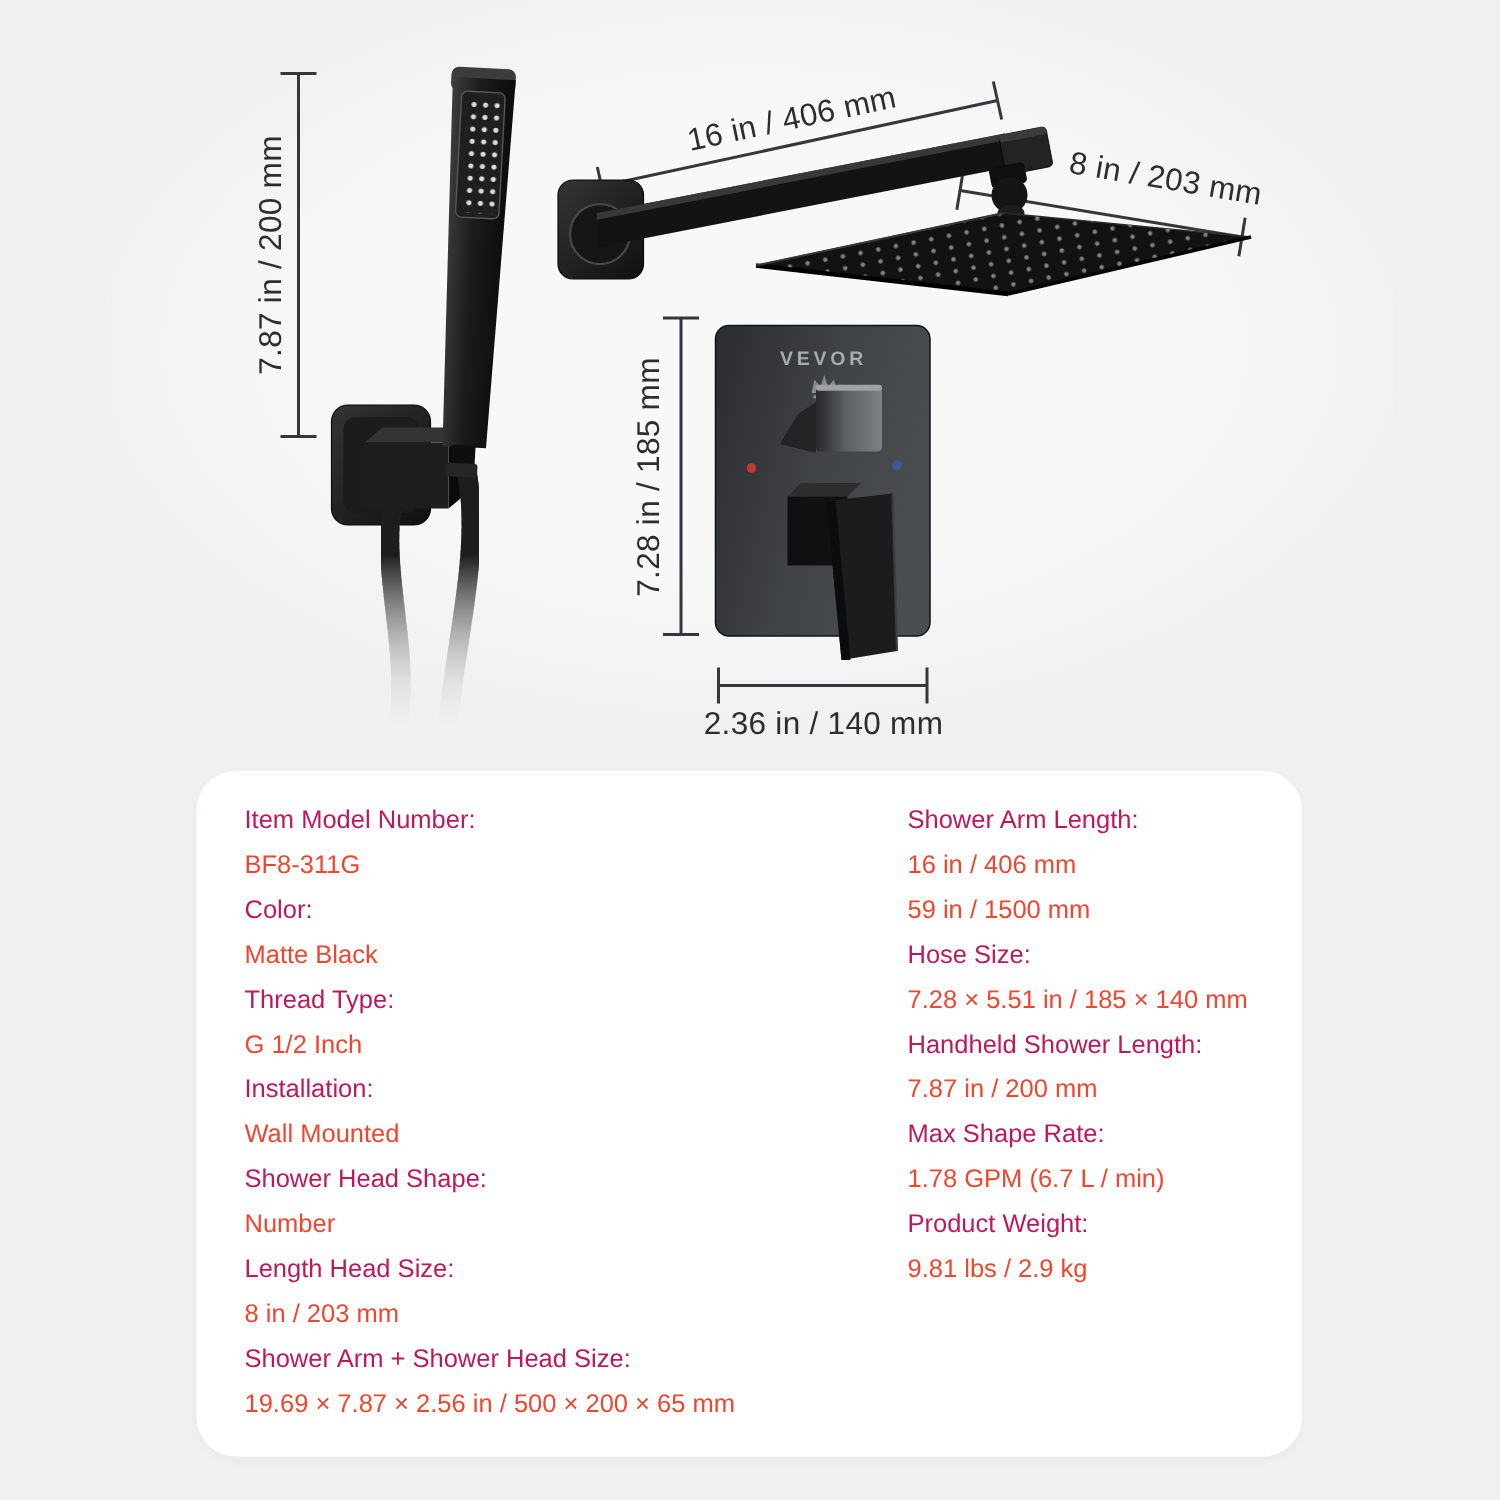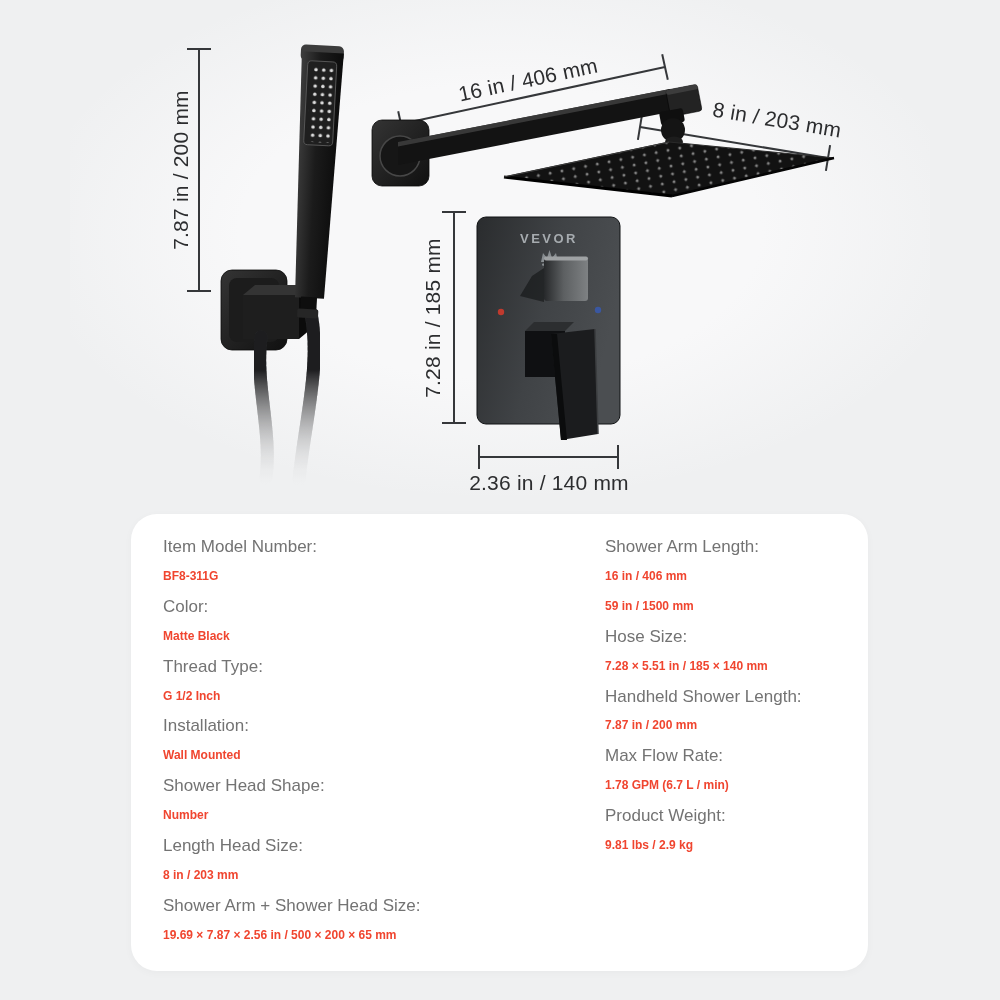--- a/index.html
+++ b/index.html
@@ -25,25 +25,25 @@
 
   .card{
     position:absolute;left:131px;top:514px;width:737px;height:457px;
     background:#ffffff;border-radius:26px;
     box-shadow:0 2px 8px rgba(0,0,0,0.03);
   }
   .col{position:absolute;top:18px;}
   .col-left{left:32px;width:430px;}
   .col-right{left:474px;width:270px;}
   .spec-label{
-    font-size:17px;font-weight:400;color:#737373;
+    font-size:17px;font-weight:400;color:#be185d;
     line-height:29.9px;white-space:nowrap;
   }
   .spec-value{
-    font-size:12px;font-weight:700;color:#f0452f;
+    font-size:17px;font-weight:400;color:#f0452f;
     line-height:29.9px;white-space:nowrap;
   }
 </style>
 </head>
 <body>
 
 <div class="photo-zone">
   <div class="photo-glow"></div>
 
   <svg width="1000" height="515" viewBox="0 0 1000 515">
@@ -231,21 +231,21 @@
     </div>
     <div>
       <div class="spec-label">Hose Size:</div>
       <div class="spec-value">7.28 × 5.51 in / 185 × 140 mm</div>
     </div>
     <div>
       <div class="spec-label">Handheld Shower Length:</div>
       <div class="spec-value">7.87 in / 200 mm</div>
     </div>
     <div>
-      <div class="spec-label">Max Flow Rate:</div>
+      <div class="spec-label">Max Shape Rate:</div>
       <div class="spec-value">1.78 GPM (6.7 L / min)</div>
     </div>
     <div>
       <div class="spec-label">Product Weight:</div>
       <div class="spec-value">9.81 lbs / 2.9 kg</div>
     </div>
   </div>
 </div>
 
 </body></html>

